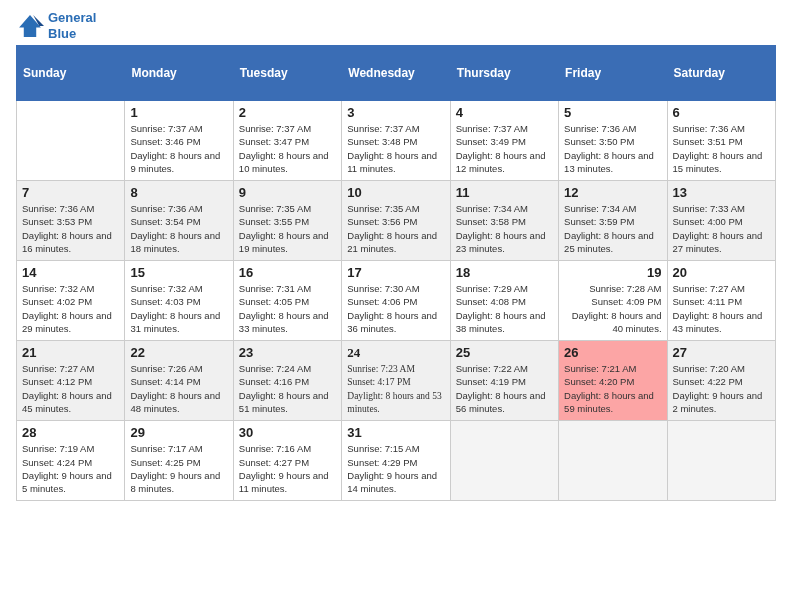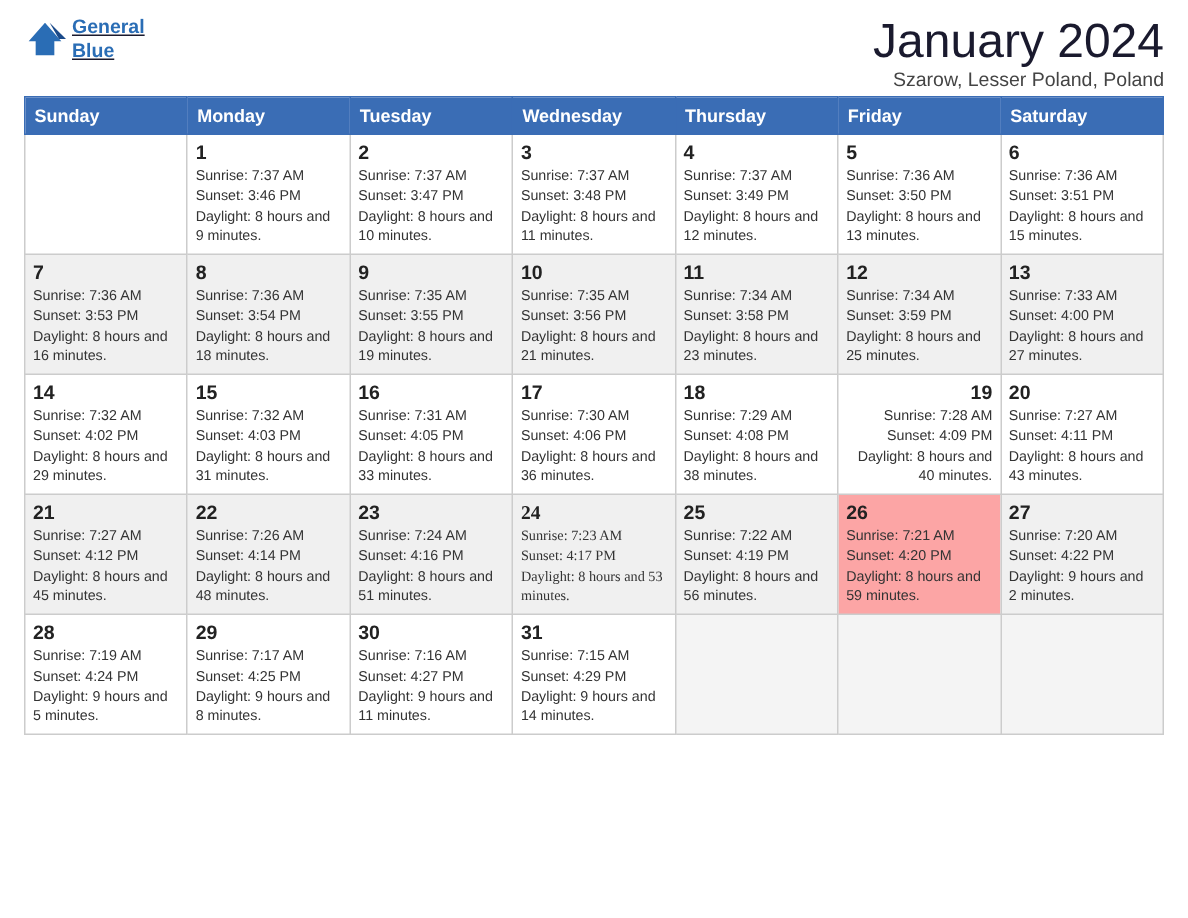--- a/index.html
+++ b/index.html
@@ -25,21 +25,20 @@
     .logo {
       display: flex;
       align-items: center;
       gap: 4px;
     }
     .logo-text {
       font-size: 13px;
       font-weight: bold;
       line-height: 1.2;
       color: #1a1a2e;
-      text-decoration: underline;
     }
     .logo-text span { color: #2a6db5; }
     .logo-icon {
       width: 28px;
       height: 28px;
     }
     .title-block {
       text-align: right;
     }
     .month-title {
@@ -55,21 +54,21 @@
     table {
       width: 100%;
       border-collapse: collapse;
       table-layout: fixed;
     }
     th {
       background: #3a6db5;
       color: #fff;
       font-size: 12px;
       font-weight: bold;
-      padding: 5px 6px;
+      padding: 20px 6px;
       text-align: left;
       border: 1px solid #3a6db5;
     }
     td {
       border: 1px solid #ccc;
       vertical-align: top;
       padding: 4px 5px;
       font-size: 10px;
       color: #333;
       height: 80px;
@@ -103,24 +102,20 @@
       <svg class="logo-icon" viewBox="0 0 36 36">
         <rect x="0" y="0" width="36" height="36" fill="white"></rect>
         <polygon points="18,4 32,20 26,20 26,32 10,32 10,20 4,20" fill="#2a6db5"></polygon>
         <polygon points="22,4 36,18 30,18" fill="#1a4a8a"></polygon>
       </svg>
       <div class="logo-text">
         <div><span>General</span></div>
         <div><span>Blue</span></div>
       </div>
     </div>
-    <div class="title-block">
-      <div class="month-title">January 2024</div>
-      <div class="location">Szarow, Lesser Poland, Poland</div>
-    </div>
   </div>
 
   <table>
     <thead>
       <tr>
         <th>Sunday</th>
         <th>Monday</th>
         <th>Tuesday</th>
         <th>Wednesday</th>
         <th>Thursday</th>

